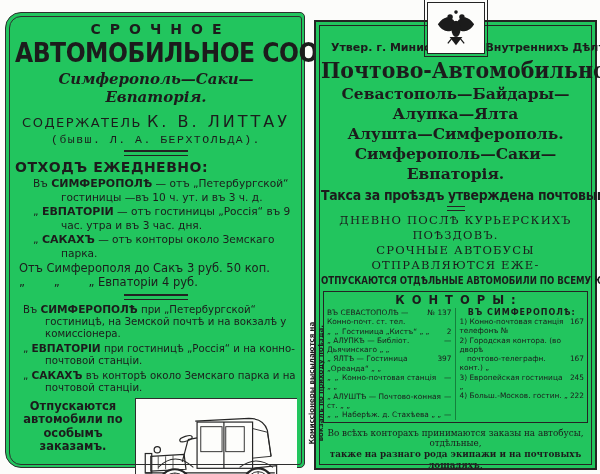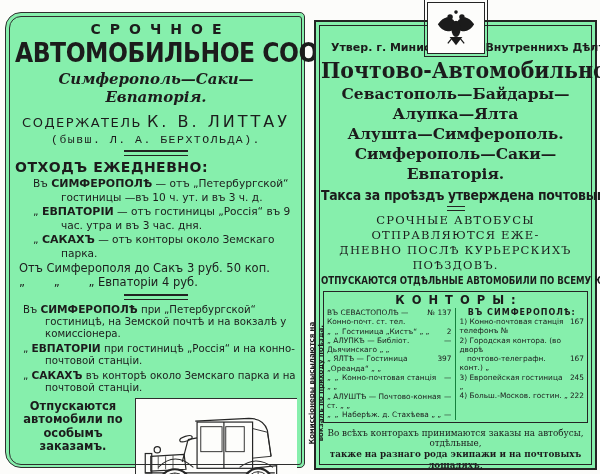--- a/index.html
+++ b/index.html
@@ -2,21 +2,21 @@
 <html><head>
 <meta charset="utf-8">
 <style>
   html,body{margin:0;padding:0;}
   body{
     width:600px;height:474px;position:relative;overflow:hidden;
     background:#fcfcfa;color:#1c1c1c;
     font-family:"DejaVu Sans",sans-serif;
     -webkit-font-smoothing:antialiased;
   }
-  .ad{position:absolute;box-sizing:border-box;background:#86efac;}
+  .ad{position:absolute;box-sizing:border-box;background:#22c55e;}
   
   .ad-left{
     left:5px;top:12px;width:300px;height:456px;
     border:1.5px solid #2e2e2e;border-radius:16px 5px 5px 16px;
     padding:8px 7px 0 9px;
   }
   .ad-left::before{
     content:"";position:absolute;inset:2.5px;border:1px solid #2e2e2e;
     border-radius:12px 3px 3px 12px;pointer-events:none;
   }
@@ -196,22 +196,22 @@
     <span class="eagle-spacer"></span>
     <span class="rule"></span>
     <span>Внутреннихъ Дѣлъ</span>
   </div>
   <div class="r-title">Почтово-Автомобильное Сообщеніе</div>
   <div class="r-route">Севастополь—Байдары—Алупка—Ялта</div>
   <div class="r-route">Алушта—Симферополь.</div>
   <div class="r-route">Симферополь—Саки—Евпаторія.</div>
   <div class="r-tariff">Такса за проѣздъ утверждена почтовымъ вѣдомствомъ</div>
   <div class="mini-divider"></div>
+  <div class="r-express">ДНЕВНО ПОСЛѢ КУРЬЕРСКИХЪ ПОѢЗДОВЪ.</div>
   <div class="r-express">СРОЧНЫЕ АВТОБУСЫ ОТПРАВЛЯЮТСЯ ЕЖЕ-</div>
-  <div class="r-express">ДНЕВНО ПОСЛѢ КУРЬЕРСКИХЪ ПОѢЗДОВЪ.</div>
   <div class="r-separate">ОТПУСКАЮТСЯ ОТДѢЛЬНЫЕ АВТОМОБИЛИ ПО ВСЕМУ ЮЖНОМУ БЕРЕГУ КРЫМА.</div>
 
   <div class="offices">
     <div class="offices-heading">КОНТОРЫ:</div>
     <div class="offices-cols">
       <div class="off-col off-left">
         <div class="off-row">
             <span class="off-text">ВЪ СЕВАСТОПОЛѢ — Конно-почт. ст. тел.</span>
             <span class="off-num">№ 137</span>
           </div>

